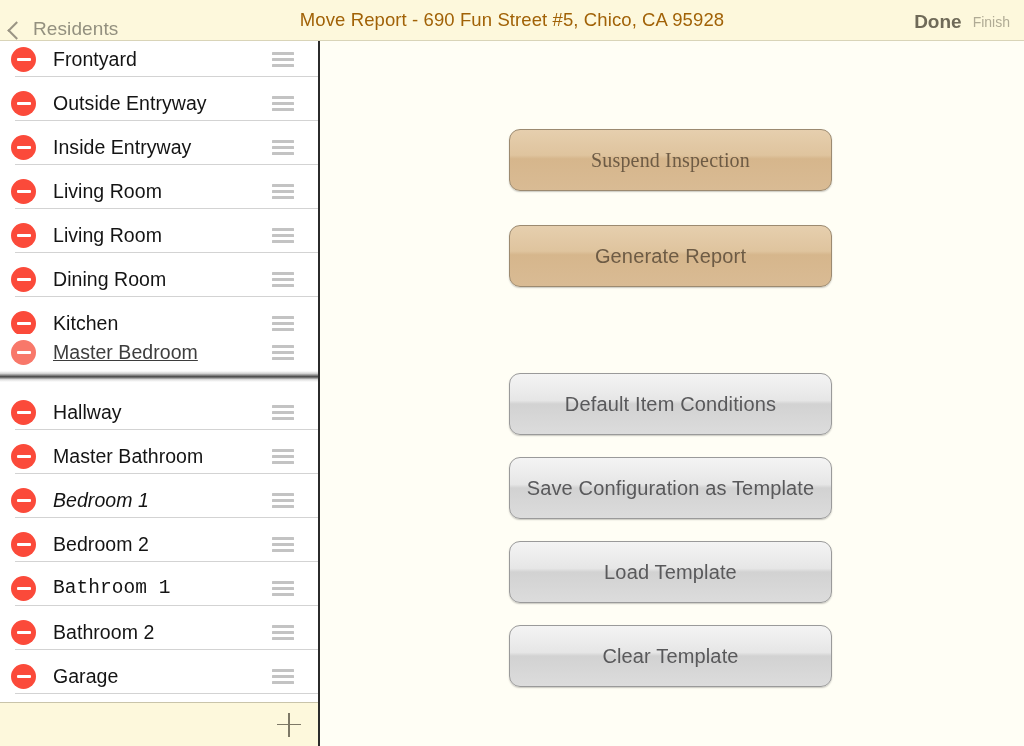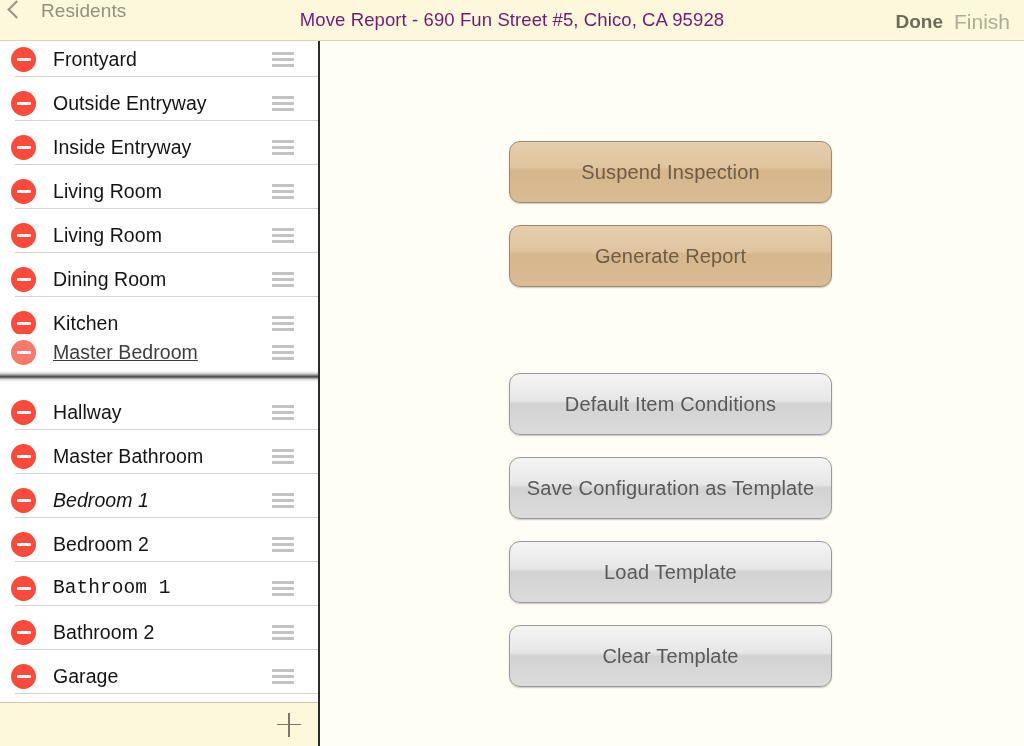--- a/index.html
+++ b/index.html
@@ -30,22 +30,22 @@
     height: 41px;
     background: #fdf8dc;
     border-bottom: 1px solid #d9d4b8;
     box-sizing: border-box;
   }
   .back-btn {
     position: absolute;
     left: 8px; top: 0;
     height: 40px;
     display: flex;
-    align-items: flex-start;
-    gap: 22px;
+    align-items: flex-end;
+    gap: 14px;
     cursor: pointer;
   }
   .chevron-left {
     width: 11px;
     height: 19px;
     position: relative;
     flex: none;
   }
   .chevron-left::before {
     content: "";
@@ -62,40 +62,40 @@
     letter-spacing: 0.1px;
   }
   .header-title {
     position: absolute;
     left: 0; top: 0;
     width: 1024px;
     height: 40px;
     line-height: 40px;
     text-align: center;
     font-size: 18.5px;
-    color: #701a75;
+    color: #a16207;
     letter-spacing: 0.1px;
     pointer-events: none;
   }
   .header-actions {
     position: absolute;
     right: 14px; top: 0;
     height: 43px;
     display: flex;
     align-items: center;
     gap: 11px;
   }
   .hdr-done {
     font-size: 19px;
     color: #6f6a58;
     font-weight: bold;
     cursor: pointer;
   }
   .hdr-finish {
-    font-size: 21px;
+    font-size: 14px;
     color: #b0ab95;
     cursor: pointer;
   }
 
   
   .sidebar {
     position: absolute;
     left: 0; top: 41px;
     width: 320px;
     height: 705px;
@@ -423,21 +423,21 @@
         <div class="drag-shadow" style="top: 330px;"></div>
       </div>
 
     <div class="sidebar-footer">
       <div class="add-btn"></div>
     </div>
   </div>
 
   <div class="content">
     <div id="btn-host">
-        <div class="btn btn-tan" style="top: 100px;">
+        <div class="btn btn-tan" style="top: 88px; font-family: Liberation Serif, serif;">
           <span>Suspend Inspection</span>
         </div>
         <div class="btn btn-tan" style="top: 184px;">
           <span>Generate Report</span>
         </div>
         <div class="btn btn-gray" style="top: 332px;">
           <span>Default Item Conditions</span>
         </div>
         <div class="btn btn-gray" style="top: 416px;">
           <span>Save Configuration as Template</span>

